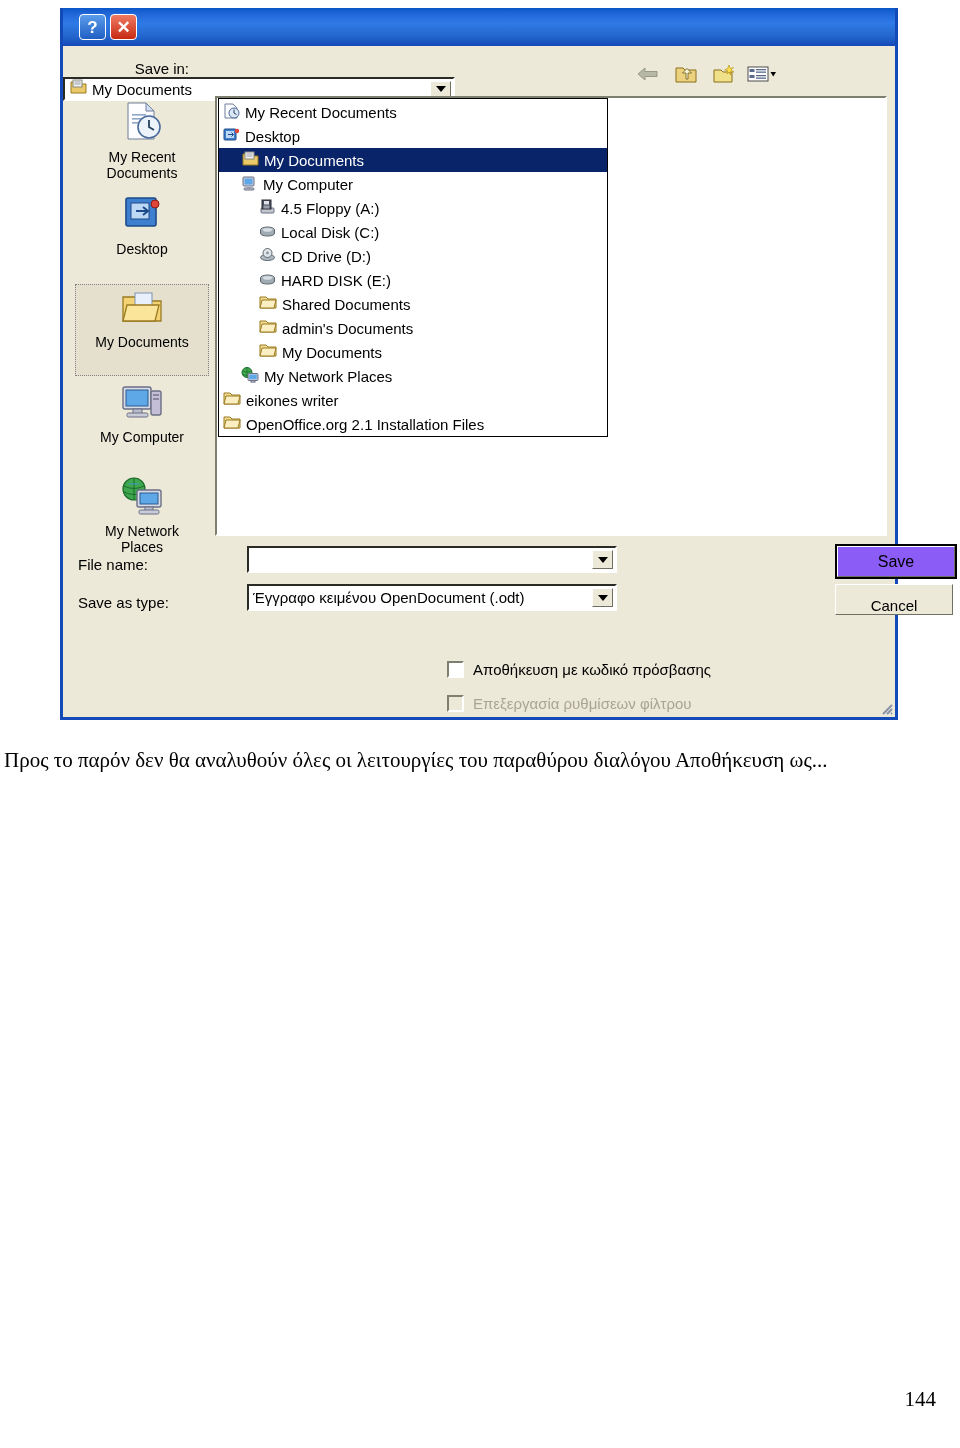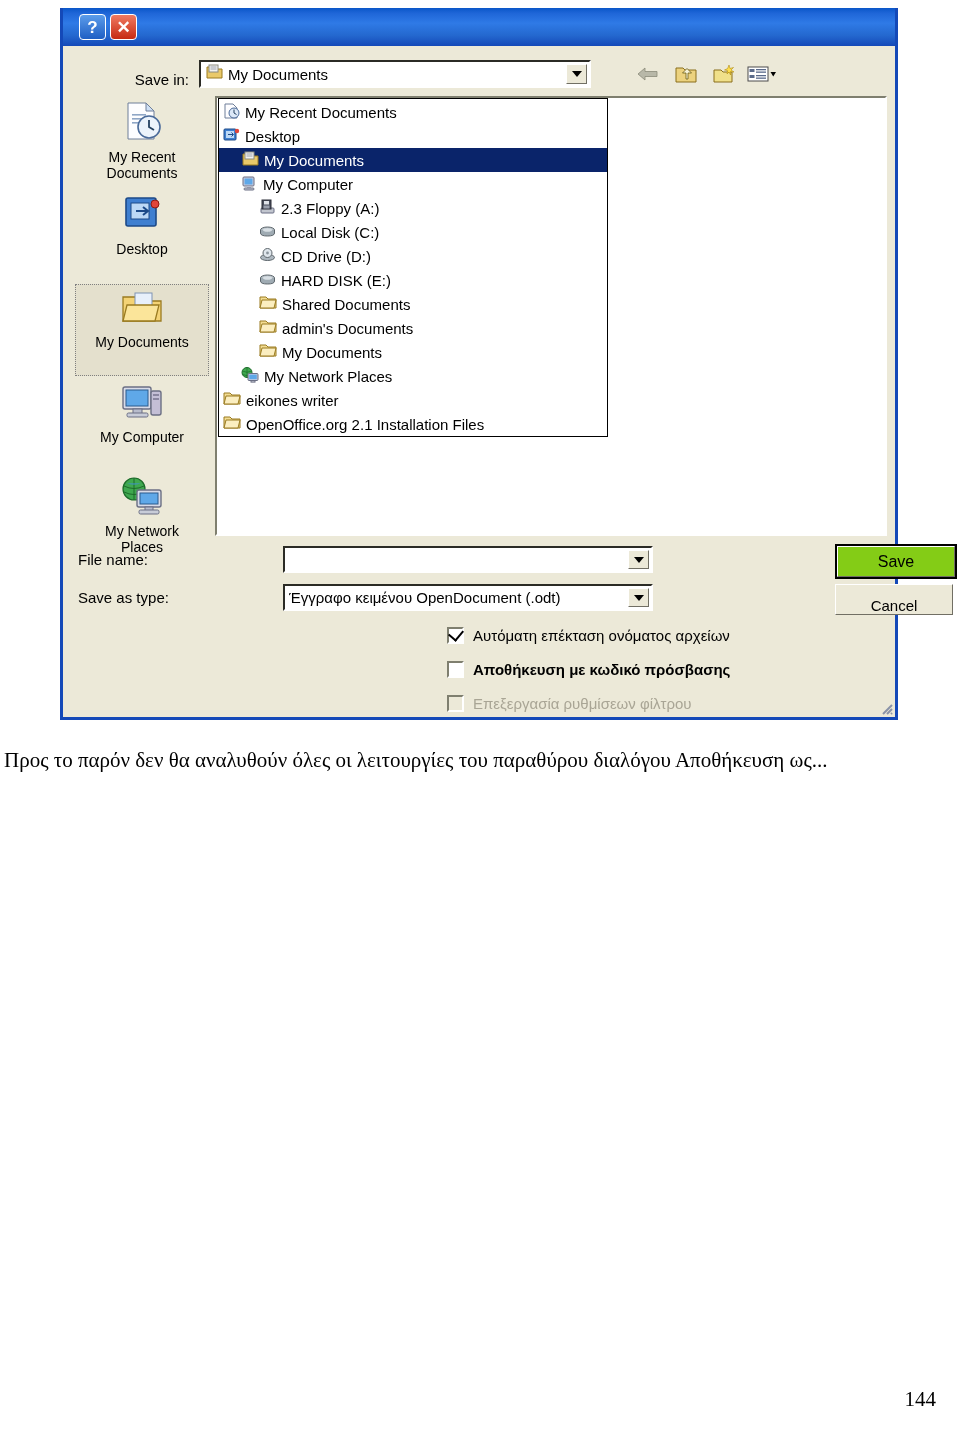--- a/index.html
+++ b/index.html
@@ -78,21 +78,22 @@
   }
 
   
   .savein-row {
     position: absolute;
     left: 0;
     top: 14px;
     width: 100%;
     height: 28px;
     display: flex;
-    align-items: flex-end;
+    align-items: flex-start;
+    flex-direction: column;
   }
   .savein-label {
     width: 136px;
     text-align: right;
     padding-right: 10px;
     font-size: 15px;
     color: #000;
     box-sizing: border-box;
   }
   .combo {
@@ -230,23 +231,22 @@
   }
   .dd-label { margin-left: 5px; }
   .ind0 { padding-left: 4px; }
   .ind1 { padding-left: 22px; }
   .ind2 { padding-left: 40px; }
 
   
   .field-row {
     position: absolute;
     display: flex;
-    align-items: center;
+    align-items: flex-end;
     height: 27px;
-    gap: 36px;
   }
   #row-filename { left: 12px; top: 500px; width: 810px; }
   #row-filetype { left: 12px; top: 538px; width: 810px; }
   .field-label {
     width: 172px;
     font-size: 15px;
     color: #000;
     box-sizing: border-box;
     padding-left: 3px;
   }
@@ -267,42 +267,42 @@
     font-family: "Liberation Sans", sans-serif;
   }
   #save-button {
     position: absolute;
     left: 772px; top: 498px;
     width: 118px; height: 31px;
     border: 2px solid #000;
   }
   #save-button .inner {
     width: 100%; height: 100%;
-    background: #84cc16;
+    background: #8b5cf6;
     border: 1px solid;
     border-color: #ffffff #716f64 #716f64 #ffffff;
     display: flex; align-items: center; justify-content: center;
     box-sizing: border-box;
   }
   #cancel-button {
     position: absolute;
     left: 772px; top: 538px;
     width: 118px; height: 31px;
   }
 
   
   .cb-row {
     position: absolute;
     left: 384px;
     display: flex;
     align-items: center;
     height: 22px;
   }
   #cb-row-1 { top: 578px; }
-  #cb-row-2 { top: 612px; font-weight: bold; }
+  #cb-row-2 { top: 612px; }
   #cb-row-3 { top: 646px; }
   .checkbox {
     width: 17px; height: 17px;
     background: #ffffff;
     border: 2px solid;
     border-color: #7f7f6f #ffffff #ffffff #7f7f6f;
     box-sizing: border-box;
     position: relative;
     flex: none;
   }
@@ -533,21 +533,21 @@
       </div>
       <div class="dd-item ind2">
         <span class="ico">
           <svg width="17" height="16" viewBox="0 0 17 16">
               <rect x="2" y="9" width="13" height="5" rx="1" fill="#c2c6cf" stroke="#6b6f84"></rect>
               <rect x="3" y="1" width="9" height="9" fill="#4a4f5c" stroke="#2a2d36"></rect>
               <rect x="5" y="2" width="5" height="3.5" fill="#dfe2e8"></rect>
               <rect x="4.5" y="6.5" width="6" height="3" fill="#9aa0ad"></rect>
             </svg>
         </span>
-        <span class="dd-label">2.3 Floppy (A:)</span>
+        <span class="dd-label">4.5 Floppy (A:)</span>
       </div>
       <div class="dd-item ind2">
         <span class="ico">
           <svg width="17" height="16" viewBox="0 0 17 16">
               <ellipse cx="8.5" cy="7" rx="7" ry="3" fill="#b9c3c9" stroke="#5d666c"></ellipse>
               <path d="M1.5 7v3q0 3 7 3t7-3V7" fill="#9fabb3" stroke="#5d666c"></path>
               <ellipse cx="8.5" cy="7" rx="4.5" ry="1.8" fill="#d8dfe4"></ellipse>
             </svg>
         </span>
         <span class="dd-label">Local Disk (C:)</span>
@@ -653,26 +653,20 @@
 
     <div id="save-button">
       <div class="inner">
           <span>Save</span>
         </div>
     </div>
     <div class="btn" id="cancel-button">
       <span>Cancel</span>
     </div>
 
-    <div class="cb-row" id="cb-row-1">
-      <span class="checkbox">
-          <i class="tick"></i>
-        </span>
-      <span class="cb-label">Αυτόματη επέκταση ονόματος αρχείων</span>
-    </div>
     <div class="cb-row" id="cb-row-2">
       <span class="checkbox"></span>
       <span class="cb-label">Αποθήκευση με κωδικό πρόσβασης</span>
     </div>
     <div class="cb-row" id="cb-row-3">
       <span class="checkbox disabled"></span>
       <span class="cb-label disabled">Επεξεργασία ρυθμίσεων φίλτρου</span>
     </div>
 
     <div class="resize-grip">

